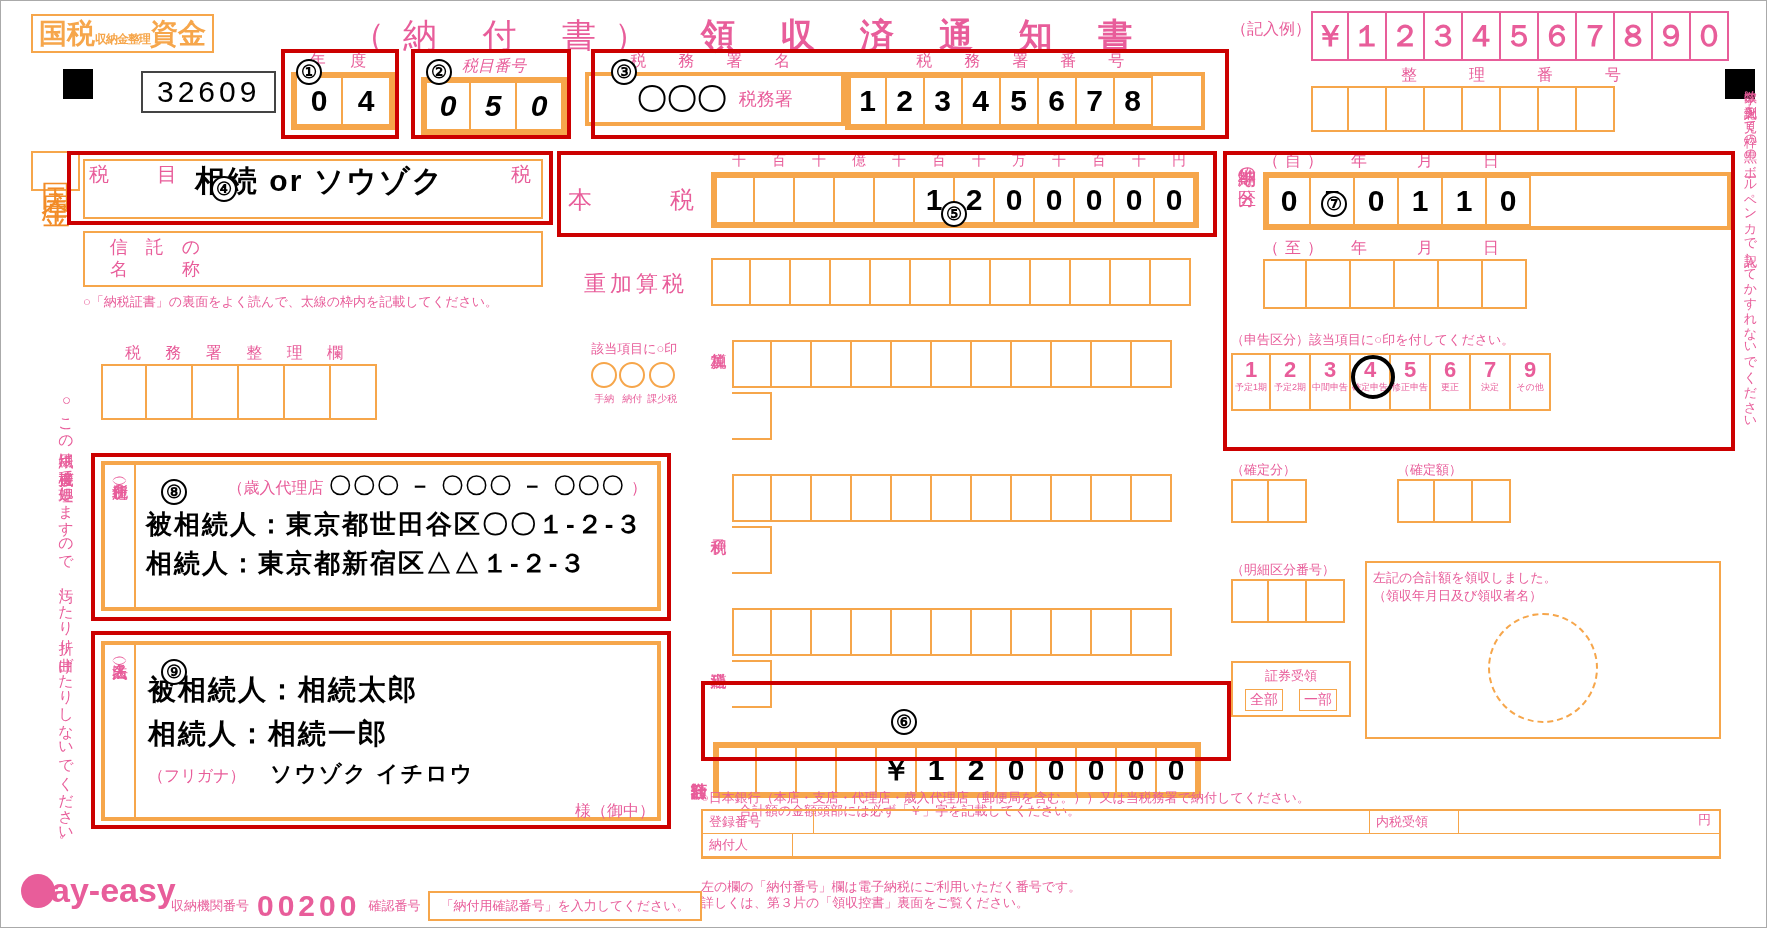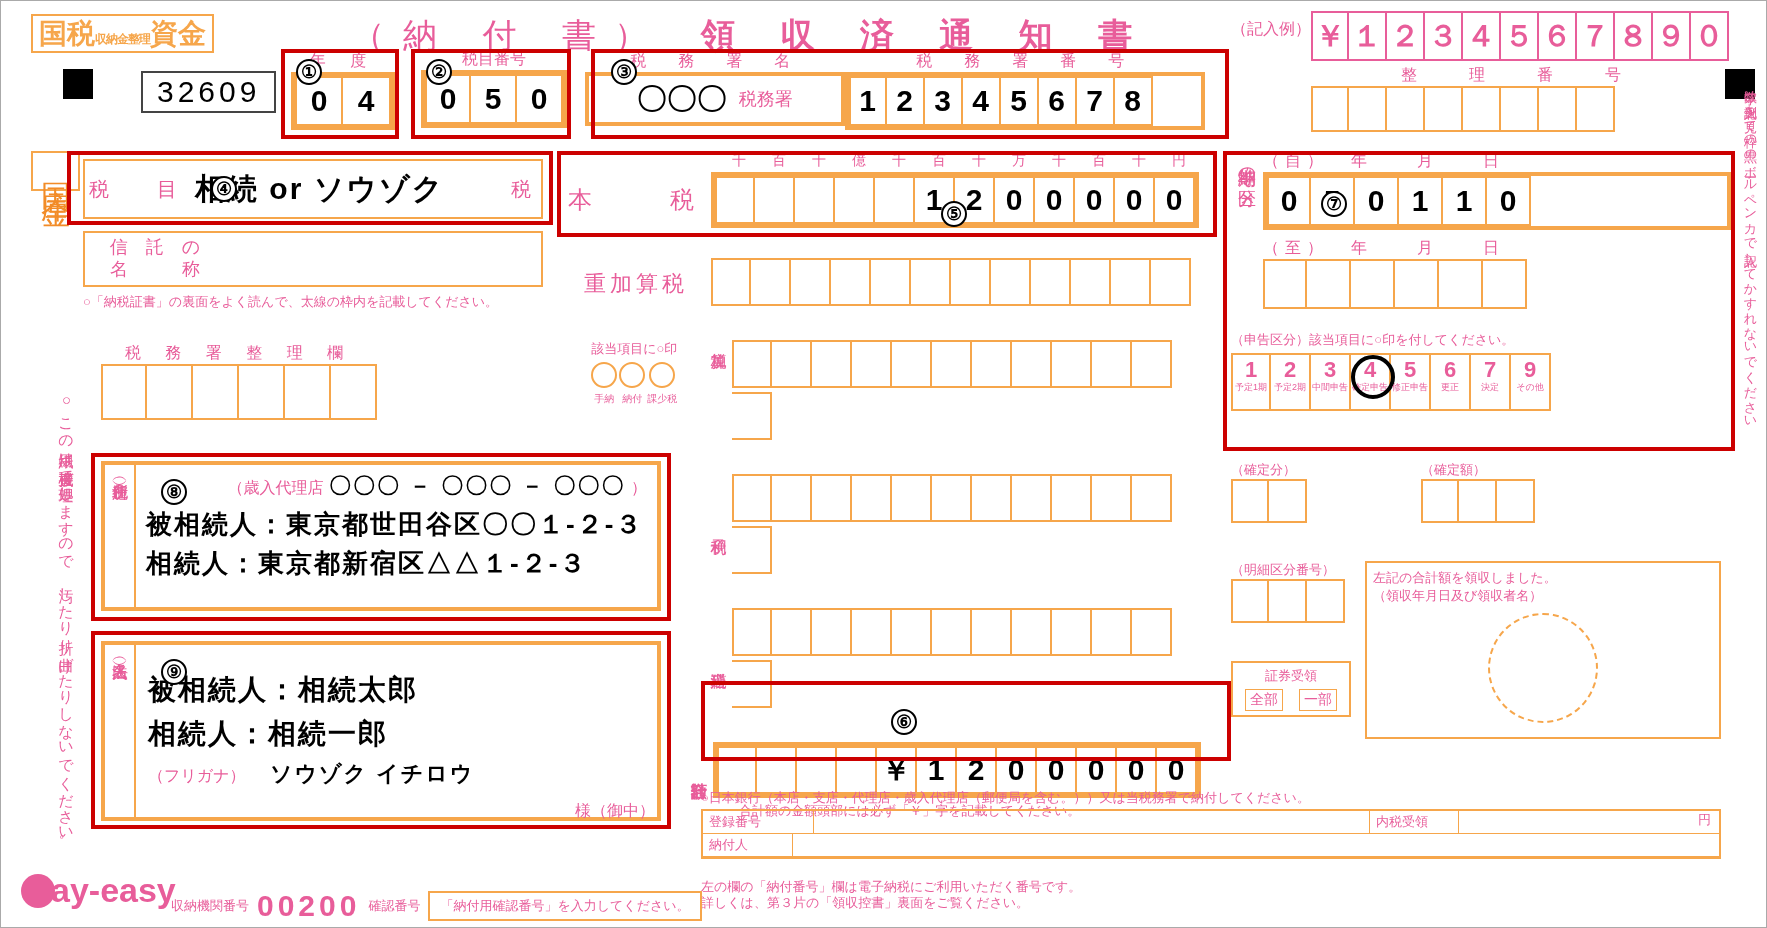--- a/index.html
+++ b/index.html
@@ -126,21 +126,21 @@
 
 <div class="abs" style="top:50px;left:290px;">
   <div class="pink label-small" style="text-align:center;letter-spacing:10px">年  度</div>
   <div class="cell-row thick-orange">
     <div class="c" style="width:48px">0</div>
     <div class="c" style="width:48px">4</div>
   </div>
 </div>
 <div class="abs" style="top:58px;left:295px;"><span class="circ-num">①</span></div>
 
-<div class="abs" style="top:48px;left:420px;">
+<div class="abs" style="top:55px;left:420px;font-style:italic;">
   <div class="pink label-small" style="text-align:center">税目番号</div>
   <div class="cell-row thick-orange">
     <div class="c" style="width:46px">0</div>
     <div class="c" style="width:46px">5</div>
     <div class="c" style="width:46px">0</div>
   </div>
 </div>
 <div class="abs" style="top:58px;left:425px;"><span class="circ-num">②</span></div>
 
 <div class="abs" style="top:50px;left:584px;width:620px">
@@ -162,21 +162,21 @@
       <div class="c">6</div>
       <div class="c">7</div>
       <div class="c">8</div>
     </div>
   </div>
 </div>
 <div class="abs" style="top:58px;left:610px;"><span class="circ-num">③</span></div>
 
 <div class="abs vlabel orange" style="top:150px;left:30px;font-size:30px;border:2px solid #f6a64b;padding:6px 2px;letter-spacing:8px">国庫金</div>
 
-<div class="abs thin-orange" style="top:158px;left:82px;width:460px;height:60px;display:flex;align-items:center;">
+<div class="abs thin-orange" style="top:158px;left:82px;width:460px;height:60px;display:flex;align-items:flex-start;">
   <span class="pink" style="width:110px;text-align:center;letter-spacing:14px;font-size:20px">税　目</span>
   <span class="bold-entry">相続 or ソウゾク</span>
   <span class="pink" style="margin-left:auto;margin-right:10px;font-size:20px">税</span>
 </div>
 <div class="abs" style="top:175px;left:210px"><span class="circ-num">④</span></div>
 
 <div class="abs thin-orange" style="top:230px;left:82px;width:460px;height:56px;display:flex;align-items:center">
   <span class="pink" style="width:140px;text-align:center;font-size:18px;white-space:pre;line-height:1.2">信　託　の
 名　　　称</span>
 </div>
@@ -356,21 +356,21 @@
       </div>
     <div class="choice">
         <span>9</span>
         <small>その他</small>
       </div>
   </div>
 </div>
 <div class="abs" style="top:190px;left:1320px"><span class="circ-num">⑦</span></div>
 
 <div class="abs" style="top:460px;left:1230px">
-  <div style="display:flex;gap:114px">
+  <div style="display:flex;gap:90px">
     <div>
       <div class="pink label-smaller">（確定分）</div>
       <div class="placeholder-row"><span class="p" style="width:38px;height:44px"></span><span class="p" style="width:38px;height:44px"></span></div>
     </div>
     <div>
       <div class="pink label-smaller">（確定額）</div>
       <div class="placeholder-row"><span class="p" style="width:38px;height:44px"></span><span class="p" style="width:38px;height:44px"></span><span class="p" style="width:38px;height:44px"></span></div>
     </div>
   </div>
 </div>

